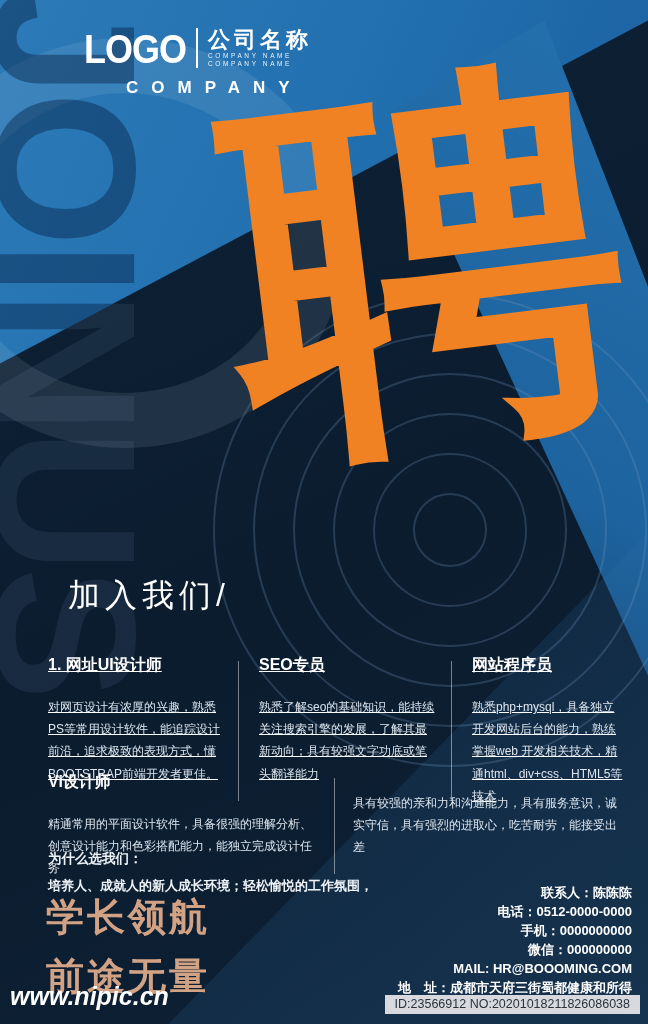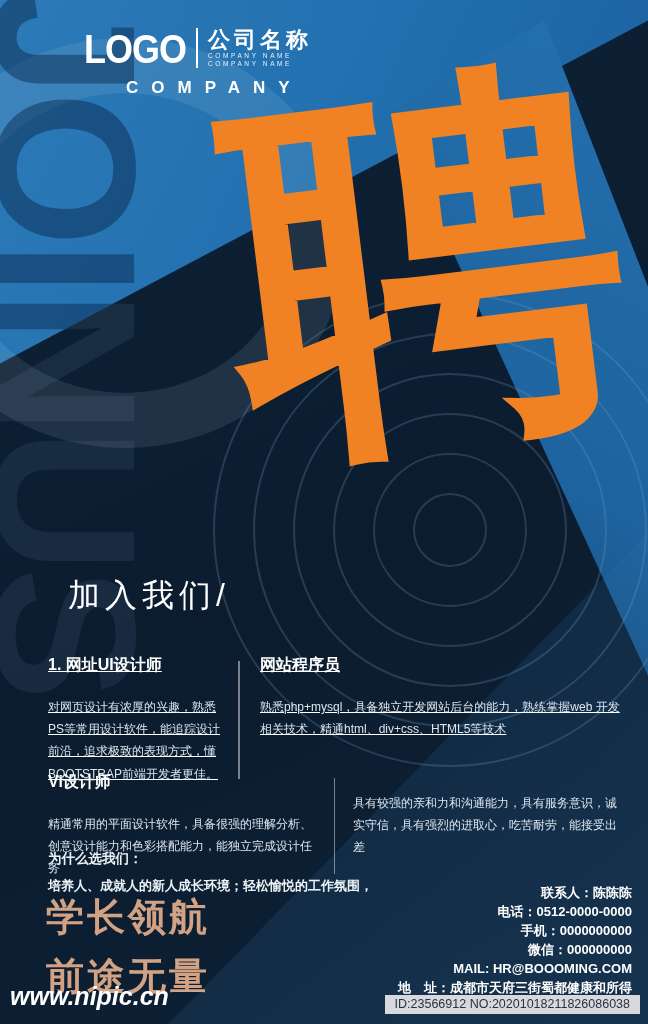--- a/index.html
+++ b/index.html
@@ -131,20 +131,24 @@
   <div class="recruit">聘</div>
 
   <div class="join-heading">加入我们/</div>
 
   <div class="jobs-row row1">
     <div class="r1c1">
       <div class="job-title">1. 网址UI设计师</div>
       <div class="job-desc">对网页设计有浓厚的兴趣，熟悉PS等常用设计软件，能追踪设计前沿，追求极致的表现方式，懂BOOTSTRAP前端开发者更佳。</div>
     </div>
     <div class="vdiv"></div>
+    <div class="r1c2">
+      <div class="job-title">SEO专员</div>
+      <div class="job-desc">熟悉了解seo的基础知识，能持续关注搜索引擎的发展，了解其最新动向；具有较强文字功底或笔头翻译能力</div>
+    </div>
     <div class="vdiv"></div>
     <div class="r1c3">
       <div class="job-title">网站程序员</div>
       <div class="job-desc">熟悉php+mysql，具备独立开发网站后台的能力，熟练掌握web 开发相关技术，精通html、div+css、HTML5等技术</div>
     </div>
   </div>
 
   <div class="jobs-row row2">
     <div class="r2c1">
       <div class="job-title">Vi设计师</div>

